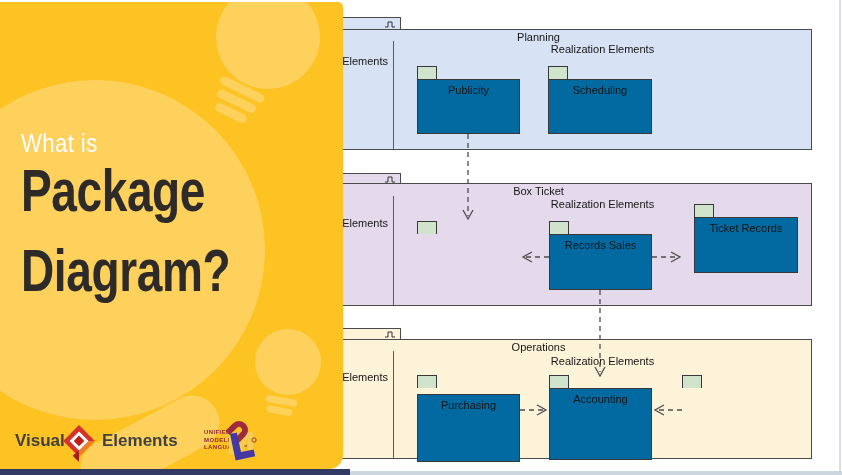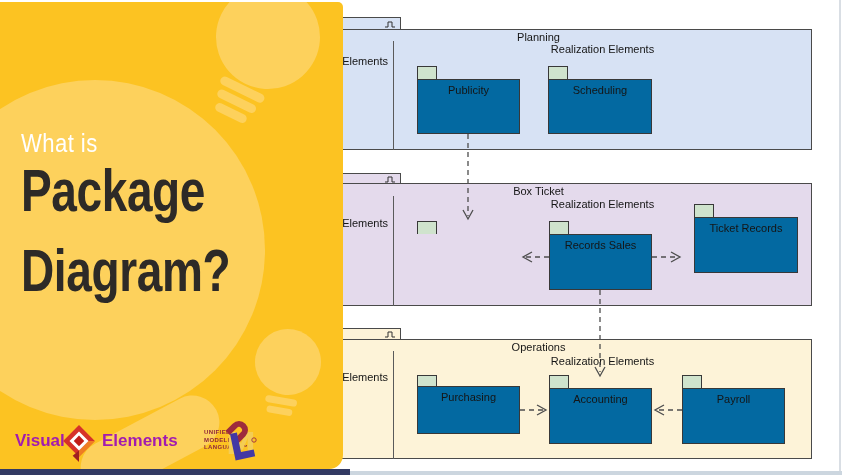--- a/index.html
+++ b/index.html
@@ -21,21 +21,21 @@
   .fill-purple{background:#e4daec;}
   .fill-cream{background:#fdf3d8;}
 
   
   .card{position:absolute;left:-10px;top:2px;width:353px;height:467px;background:#fcc322;
         border-radius:0 5px 14px 0;overflow:hidden;z-index:30;}
   .eyebrow{position:absolute;left:31px;top:126px;font-size:26px;font-weight:500;color:#ffffff;
            transform:scaleX(.85);transform-origin:left top;letter-spacing:.5px;}
   .headline{position:absolute;left:31px;font-size:59px;font-weight:700;color:#2d2a27;
             transform:scaleX(.78);transform-origin:left top;letter-spacing:-.5px;line-height:1;}
-  .brand-word{position:absolute;font-size:17px;font-weight:700;color:#a21caf;}
+  .brand-word{position:absolute;font-size:17px;font-weight:700;color:#404040;}
   .uml-lines{position:absolute;left:214px;top:427px;font-size:6px;font-weight:700;color:#8f2639;
              line-height:7.5px;letter-spacing:.4px;}
 
   .strip-dark{position:absolute;left:0;top:469px;width:350px;height:6px;background:#323a63;z-index:20;}
   .strip-light{position:absolute;left:338px;top:471px;width:504px;height:4px;background:#ccd6df;z-index:19;}
   .right-edge{position:absolute;left:839px;top:0;width:2px;height:473px;background:#d9dee4;}
   svg{display:block;}
 </style>
 </head>
 <body>
@@ -101,35 +101,32 @@
         <path d="M1,8 H4 V3 H8 V8 H11" fill="none" stroke="#333" stroke-width="1"></path>
       </svg>
     </div>
     <div class="pkg-body fill-cream" style="left:265px;top:339px;width:547px;height:120px;"></div>
     <div class="pkg-title" style="left:265px;top:341px;width:547px;">Operations</div>
     <div class="divider" style="left:393px;top:351px;height:108px;"></div>
     <div class="comp-label" style="right:454px;top:371px;">Specification Elements</div>
     <div class="pkg-title" style="left:393px;top:355px;width:419px;">Realization Elements</div>
     <div class="folder" style="left:417px;top:375px;width:103px;height:69px;">
       <div class="ftab" style="left:0;top:0;width:20px;height:13px;"></div>
-      <div class="fbody" style="left:0;top:11px;width:103px;height:48px;">
+      <div class="fbody" style="left:0;top:19px;width:103px;height:68px;">
         <span>Purchasing</span>
       </div>
     </div>
     <div class="folder" style="left:549px;top:375px;width:103px;height:69px;">
       <div class="ftab" style="left:0;top:0;width:20px;height:13px;"></div>
-      <div class="fbody" style="left:0;top:13px;width:103px;height:56px;">
+      <div class="fbody" style="left:0;top:13px;width:103px;height:72px;">
         <span>Accounting</span>
       </div>
     </div>
     <div class="folder" style="left:682px;top:375px;width:103px;height:69px;">
       <div class="ftab" style="left:0;top:0;width:20px;height:13px;"></div>
-      <div class="fbody" style="left:0;top:13px;width:103px;height:56px;">
-        <span>Payroll</span>
-      </div>
     </div>
   </div>
 
   <svg class="abs" width="842" height="475" viewBox="0 0 842 475" style="left:0;top:0;z-index:10;pointer-events:none;">
     <g stroke="#4d4d4d" stroke-width="1.3" fill="none">
 
       <path d="M468,134 V216" stroke-dasharray="5,4"></path>
       <path d="M463,210 L468,219 L473,210"></path>
 
       <path d="M549,257 H526" stroke-dasharray="5,4"></path>

